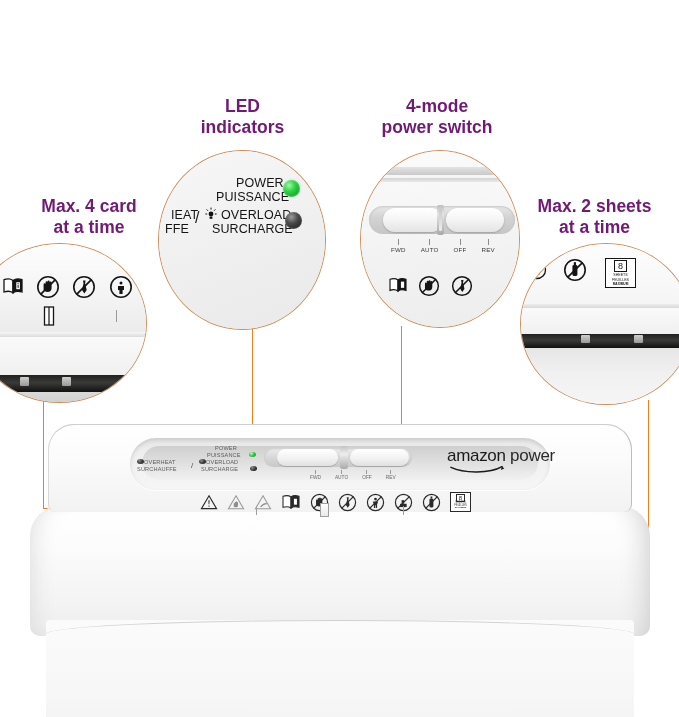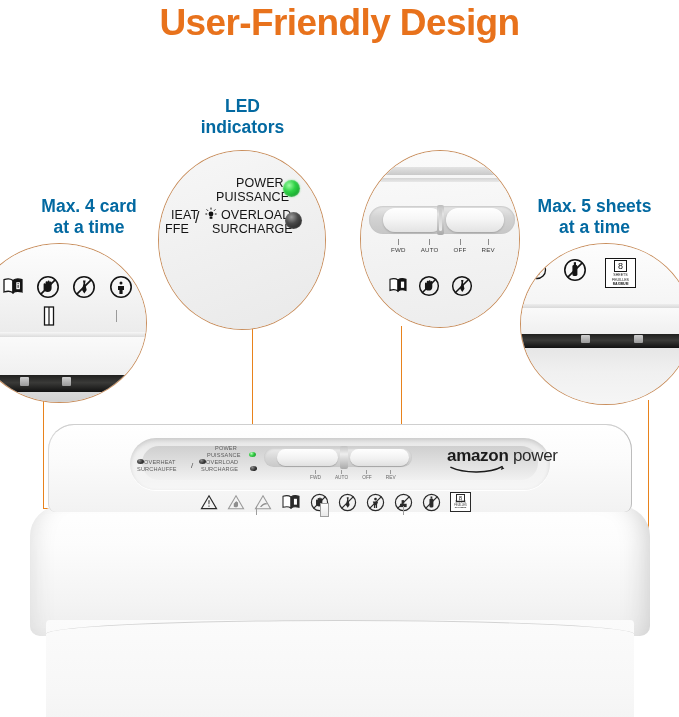--- a/index.html
+++ b/index.html
@@ -22,21 +22,21 @@
     color:#E8721C;
   }
 
   
   .callout-label {
     position:absolute;
     text-align:center;
     font-size:17.5px;
     font-weight:bold;
     line-height:1.22;
-    color:#0369a1;
+    color:#701a75;
     white-space:pre-line;
   }
   #lbl-card   { left:0px;   top:196px; width:178px; }
   #lbl-led    { left:160px; top:96px;  width:165px; }
   #lbl-switch { left:352px; top:96px;  width:170px; }
   #lbl-sheets { left:510px; top:196px; width:169px; }
 
   
   .conn { position:absolute; background:#E8821C; }
   .conn.h { height:1px; }
@@ -226,55 +226,56 @@
   .unit-ticks { position:absolute; left:300px; top:46px; display:flex; gap:14px; }
   .unit-ticks .t { text-align:center; }
   .unit-ticks .t i { display:block; width:1px; height:4px; background:#9a9a9a; margin:0 auto 1px; }
   .unit-ticks .t b { display:block; font-weight:normal; font-size:4.8px; color:#6a6a6a; }
 
   .logo {
     position:absolute; left:447px; top:446px;
     font-size:17px; color:#1b1b1b; letter-spacing:-0.3px;
     white-space:nowrap;
   }
-  .logo .b1 { font-weight:bold; }
+  .logo .b1 { font-weight:normal; }
   .logo .b2 { font-weight:normal; color:#2b2b2b; }
   .smile {
     position:absolute; left:450px; top:464px; width:56px; height:10px;
     pointer-events:none;
   }
 
   .icon-row { position:absolute; left:200px; top:492px; display:flex; align-items:center; gap:9px; }
 </style>
 </head>
 <body>
 
 <div id="stage">
 
-  <div class="title">User-Friendly Design</div>
 
   <div class="conn v" style="left:43px; top:400px; height:108px;"></div>
   <div class="conn h" style="left:43px; top:508px; width:280px;"></div>
   <div class="dot" style="left:320px; top:505px;"></div>
 
   <div class="conn v" style="left:252px; top:328px; height:133px;"></div>
   <div class="dot" style="left:250px; top:458px;"></div>
 
   <div class="conn v" style="left:401px; top:326px; height:135px;"></div>
   <div class="dot" style="left:399px; top:458px;"></div>
 
   <div class="conn v" style="left:648px; top:400px; height:153px;"></div>
   <div class="conn h" style="left:487px; top:553px; width:161px;"></div>
   <div class="dot" style="left:484px; top:550px;"></div>
 
   <div class="callout-label" id="lbl-card">Max. 4 card
 at a time</div>
   <div class="callout-label" id="lbl-led">LED
 indicators</div>
-  <div class="callout-label" id="lbl-sheets">Max. 5 sheets
+  <div class="callout-label" id="lbl-switch">4-mode
+power switch</div>
+  <div class="callout-label" id="lbl-sheets">Max. 2 sheets
 at a time</div>
 
   <div class="bubble" id="bub-card">
     <div class="inner">
       <div class="face-top" style="top:0; height:92px;"></div>
       <div style="position:absolute; left:-20px; right:-20px; top:88px; height:5px; background:linear-gradient(180deg,#f7f7f7,#dcdcdc);"></div>
       <div class="face-front" style="top:93px; height:38px;"></div>
       <div class="slot-dark" style="left:-10px; right:-10px; top:131px; height:17px;"></div>
       <div class="slot-teeth" style="left:30px; width:84px; top:133px; height:9px;">
         <span></span>

